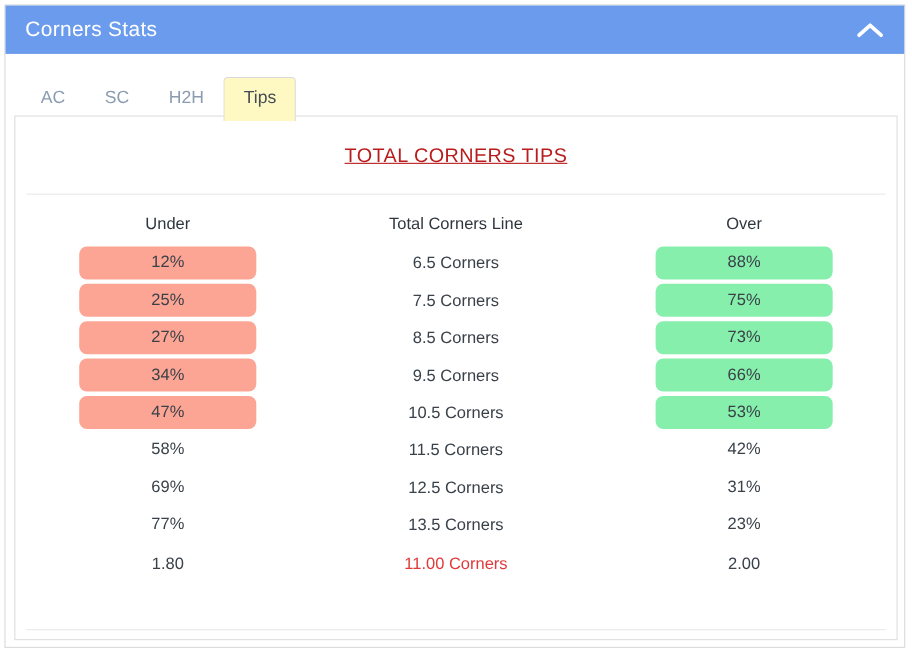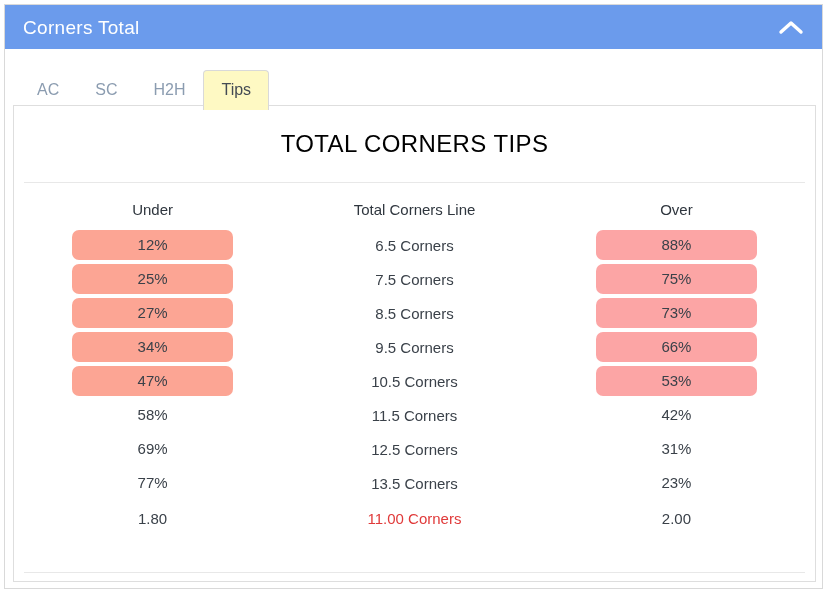--- a/index.html
+++ b/index.html
@@ -102,26 +102,27 @@
     width: 803px;
     height: 477px;
     border: 1px solid #dedede;
     background: #ffffff;
     box-sizing: border-box;
     z-index: 1;
   }
 
   .panel-title {
     text-align: center;
-    font-size: 24px;
-    color: #000000;
+    font-size: 18px;
+    color: #b91c1c;
     letter-spacing: 0.4px;
     padding-top: 26px;
     padding-bottom: 0;
     line-height: 1;
+    text-decoration: underline;
   }
   .divider {
     height: 1px;
     background: #e8e8e8;
     margin: 26px 10px 0 10px;
   }
 
   
   .tips-table {
     width: 100%;
@@ -157,21 +158,21 @@
     height: 30px;
     line-height: 30px;
     margin: 0 auto;
     border-radius: 7px;
     font-size: 15px;
     color: #3a4149;
     text-align: center;
     box-sizing: border-box;
   }
   .pct-bar.under { background: #fca594; }
-  .pct-bar.over  { background: #fca5a5; }
+  .pct-bar.over  { background: #86efac; }
 
   
   .odds-head th {
     font-size: 15px;
     font-weight: bold;
     color: #1e6b35;
     padding-top: 28px;
     padding-bottom: 10px;
   }
   .odds-row td {
@@ -190,21 +191,21 @@
     background: #e8e8e8;
   }
 </style>
 </head>
 <body>
 
 <div id="root">
   <div class="card">
 
     <div class="card-header">
-      <span class="card-header-title">Corners Total</span>
+      <span class="card-header-title">Corners Stats</span>
       <span class="collapse-btn">
         <svg width="26" height="18" viewBox="0 0 26 18" aria-hidden="true">
           <path d="M3 14 L13 5 L23 14" fill="none" stroke="#ffffff" stroke-width="3.4" stroke-linecap="round" stroke-linejoin="round"></path>
         </svg>
       </span>
     </div>
 
     <div class="tabs">
       <div class="tab">AC</div>
       <div class="tab">SC</div>

